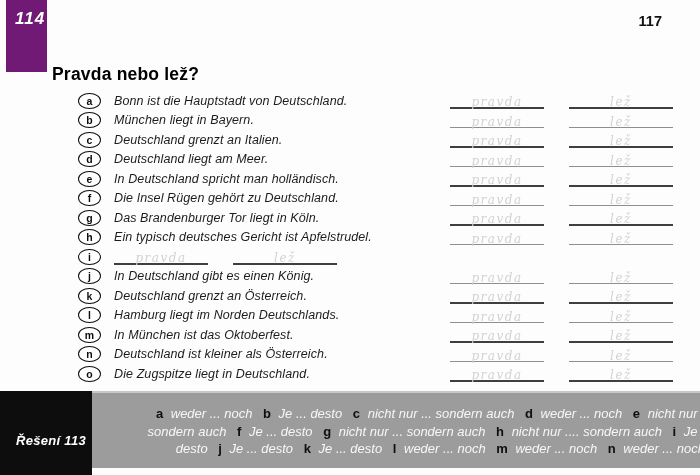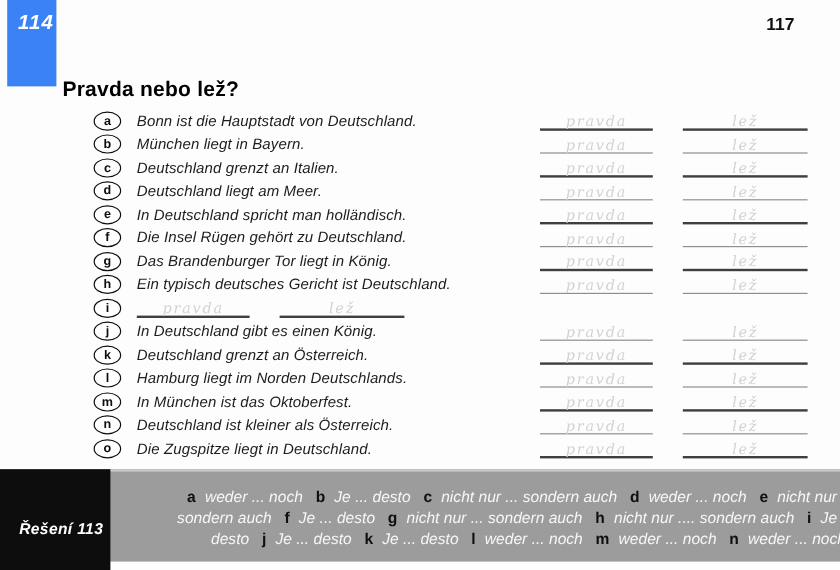--- a/index.html
+++ b/index.html
@@ -3,21 +3,21 @@
 <meta charset="utf-8">
 <style>
   html,body{margin:0;padding:0;}
   body{
     width:700px;height:475px;position:relative;background:#fdfdfd;
     font-family:"Liberation Sans",sans-serif;overflow:hidden;
   }
   
   .corner-block{
     position:absolute;left:6px;top:0;width:41px;height:72px;
-    background:#3b82f6;color:#fff;
+    background:#701a75;color:#fff;
   }
   .corner-block .num{
     display:block;padding:9px 0 0 9px;font-size:17px;font-weight:bold;font-style:italic;
     letter-spacing:1px;
   }
   .page-number-right{
     position:absolute;top:13px;right:38px;font-size:14.5px;font-weight:bold;color:#111;
   }
   .title{
     position:absolute;left:52px;top:52px;font-size:17.5px;font-weight:bold;color:#000000;
@@ -160,34 +160,34 @@
     </span>
     <span class="blank lez">
       <span class="script">lež</span>
     </span>
   </div>
 
   <div class="row">
     <span class="badge">
       <span>g</span>
     </span>
-    <span class="sentence">Das Brandenburger Tor liegt in König.</span>
+    <span class="sentence">Das Brandenburger Tor liegt in Köln.</span>
     <span class="blank pravda">
       <span class="script">pravda</span>
     </span>
     <span class="blank lez">
       <span class="script">lež</span>
     </span>
   </div>
 
   <div class="row">
     <span class="badge">
       <span>h</span>
     </span>
-    <span class="sentence">Ein typisch deutsches Gericht ist Deutschland.</span>
+    <span class="sentence">Ein typisch deutsches Gericht ist Apfelstrudel.</span>
     <span class="blank pravda">
       <span class="script">pravda</span>
     </span>
     <span class="blank lez">
       <span class="script">lež</span>
     </span>
   </div>
 
   <div class="row">
     <span class="badge">

